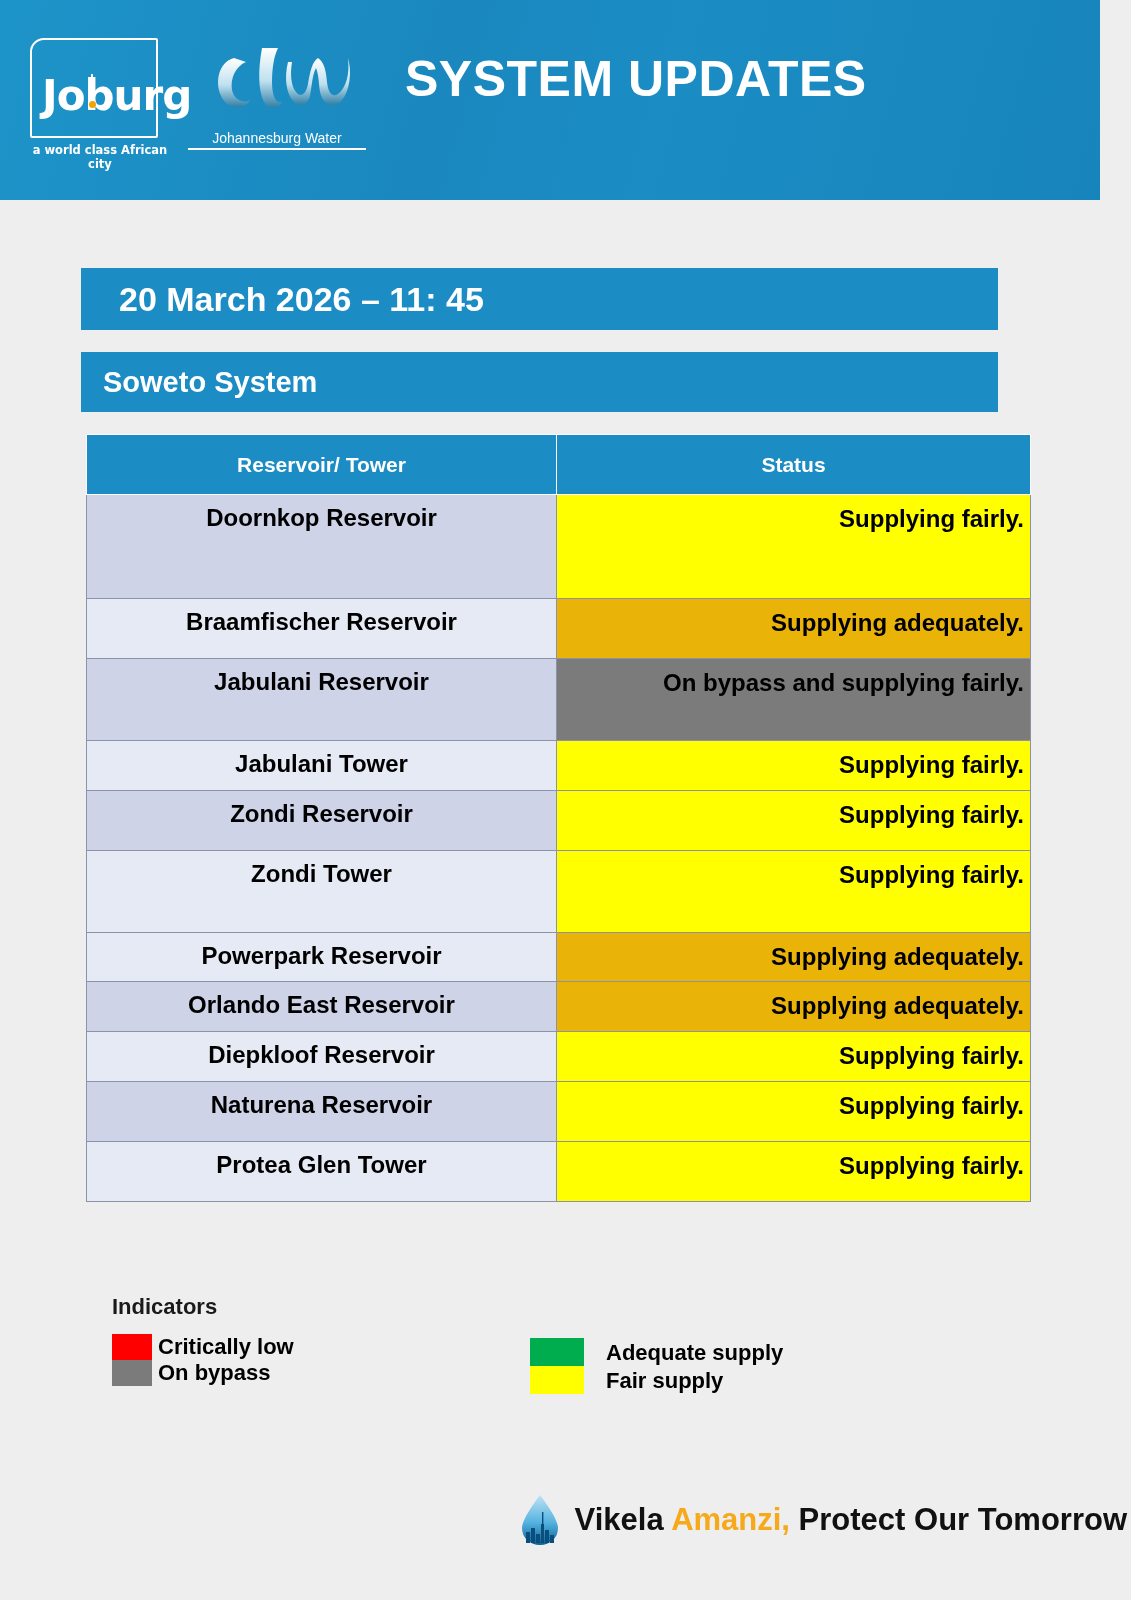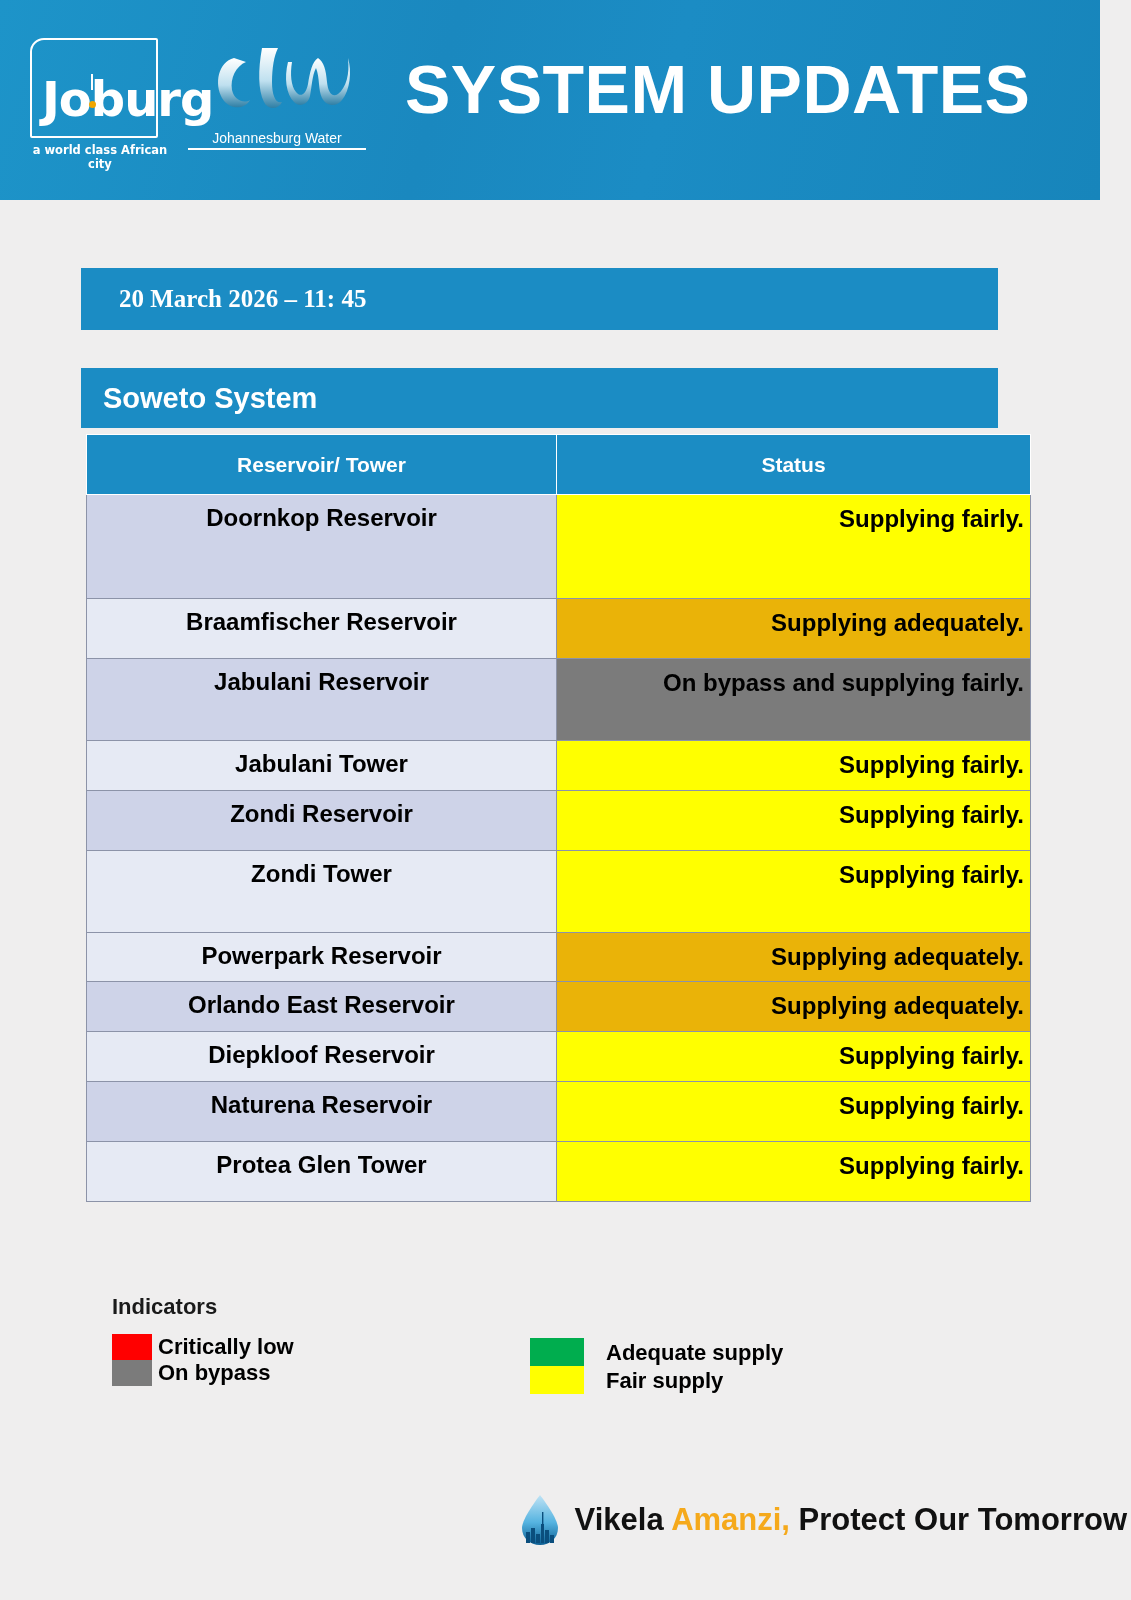--- a/index.html
+++ b/index.html
@@ -23,21 +23,21 @@
     width: 140px; height: 125px;
   }
   .joburg-frame {
     position: absolute; left: 0; top: 0;
     width: 128px; height: 100px;
     border: 2px solid #ffffff;
     border-radius: 14px 2px 2px 2px;
   }
   .joburg-word {
     position: absolute; left: 12px; top: 33px;
-    font-size: 48px; font-weight: bold; color: #ffffff;
+    font-size: 42px; font-weight: bold; color: #ffffff;
     font-family: "DejaVu Sans", sans-serif; letter-spacing: -1px;
   }
   .joburg-dot {
     position: absolute; left: 59px; top: 63px;
     width: 7px; height: 7px; border-radius: 50%;
     background: #f0a500;
   }
   .joburg-tick {
     position: absolute; left: 61px; top: 36px;
     width: 2px; height: 16px; background: #ffffff;
@@ -55,40 +55,40 @@
   }
   .jw-text {
     position: absolute; left: 0; bottom: 10px; width: 178px;
     text-align: center; color: #ffffff;
     font-size: 14px; font-family: "Liberation Sans", sans-serif;
     border-bottom: 2px solid #ffffff; padding-bottom: 2px;
   }
 
   .banner-title {
     position: absolute; left: 405px; top: 50px;
-    font-size: 68px; font-weight: bold; color: #ffffff;
+    font-size: 50px; font-weight: bold; color: #ffffff;
     font-family: "Liberation Sans", sans-serif;
     letter-spacing: 0.5px;
   }
 
   
   .date-bar {
     position: absolute; left: 81px; top: 268px;
     width: 917px; height: 62px;
     background: #1b8cc4;
     display: flex; align-items: center;
   }
   .date-bar span {
-    color: #ffffff; font-size: 25px; font-weight: bold;
-    padding-left: 38px; font-family: Liberation Serif, serif;
+    color: #ffffff; font-size: 34px; font-weight: bold;
+    padding-left: 38px; font-family: Liberation Sans, sans-serif;
   }
 
   
   .system-bar {
-    position: absolute; left: 81px; top: 368px;
+    position: absolute; left: 81px; top: 352px;
     width: 917px; height: 60px;
     background: #1b8cc4;
     display: flex; align-items: center;
   }
   .system-bar span {
     color: #ffffff; font-size: 29px; font-weight: bold;
     padding-left: 22px; font-family: "Liberation Sans", sans-serif;
   }
 
   

